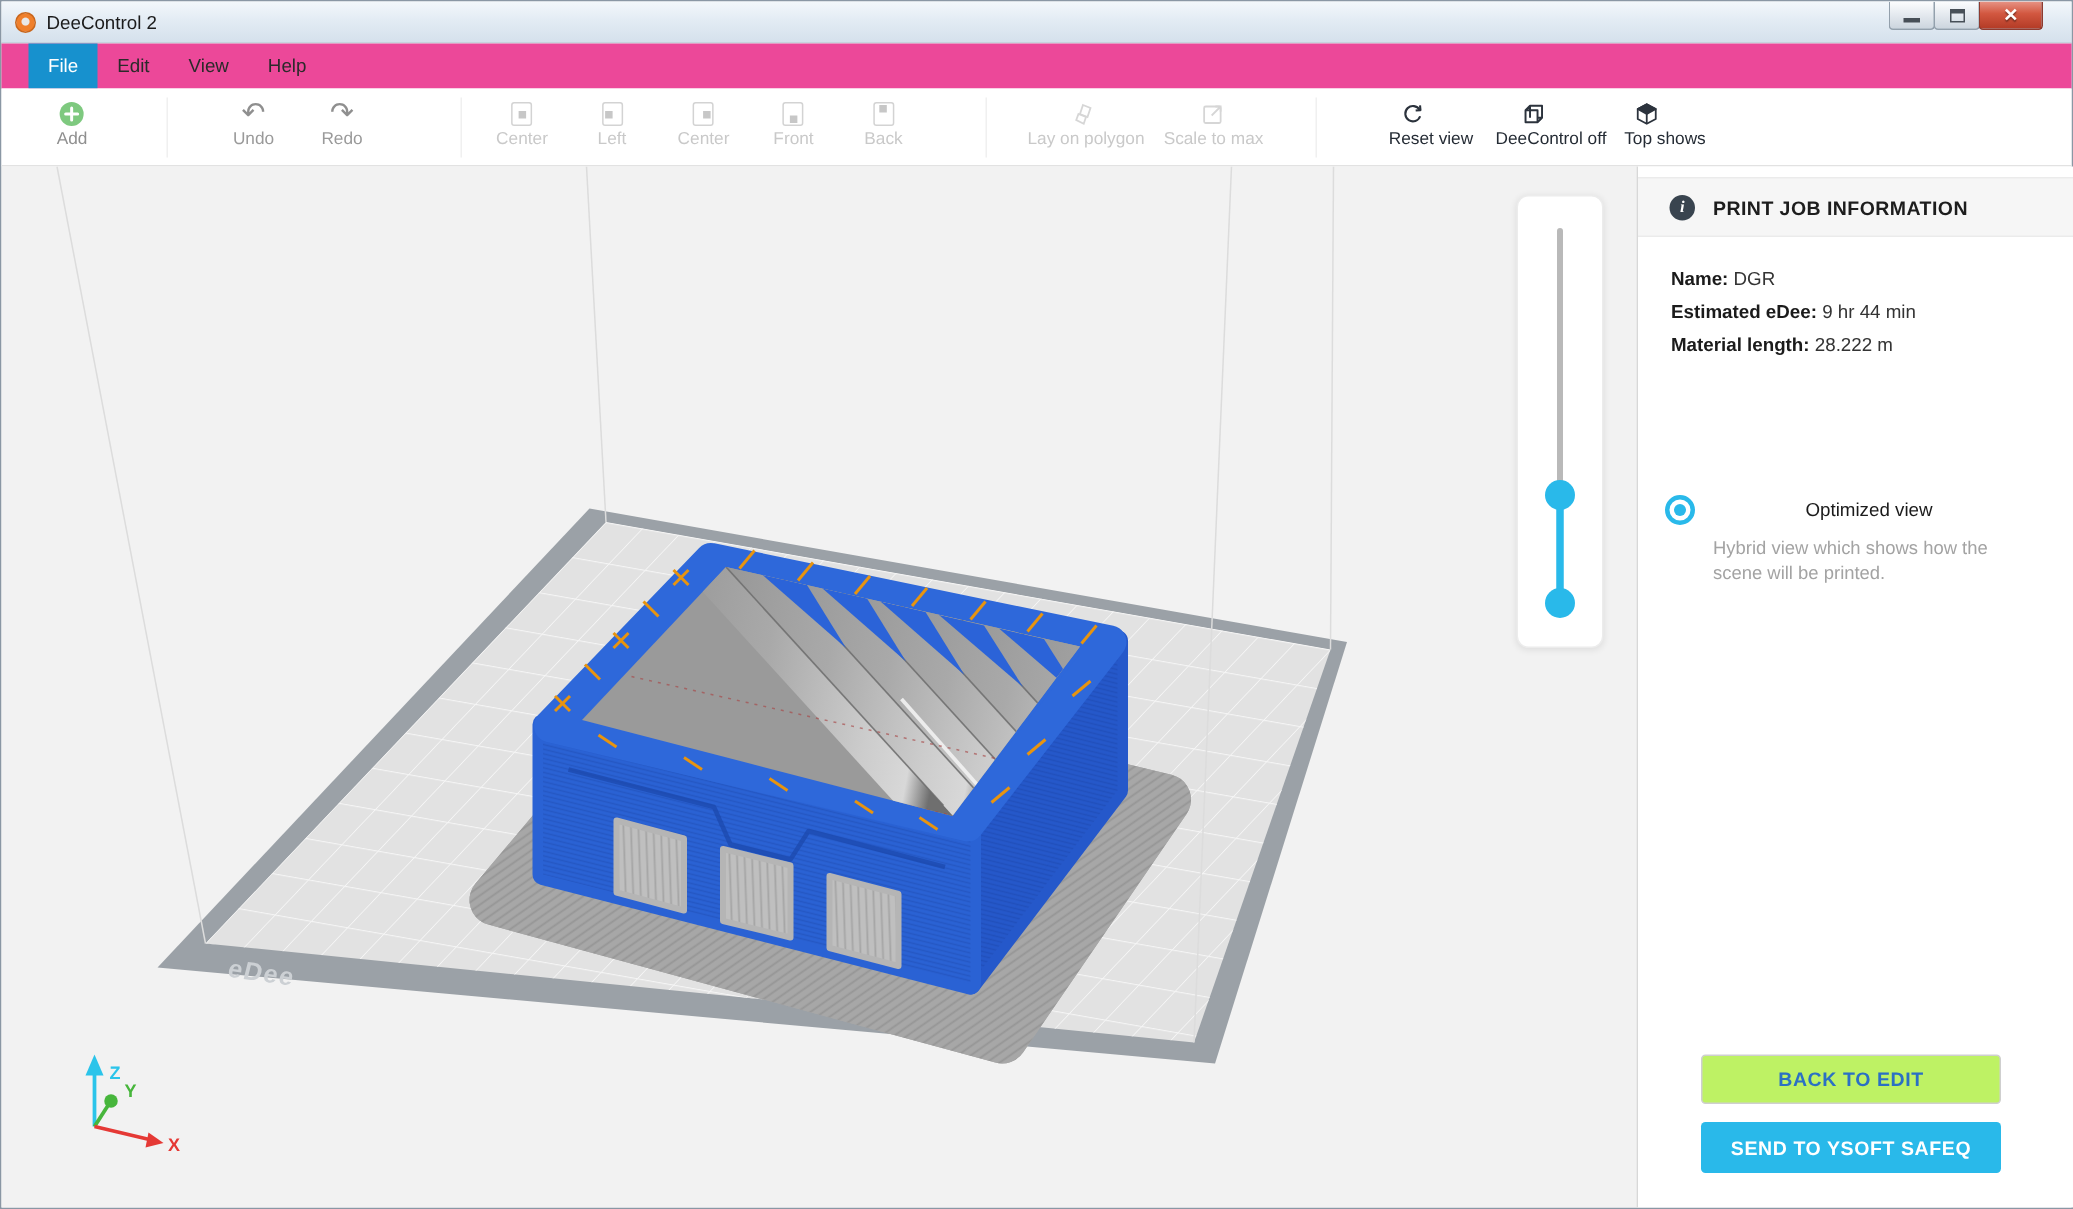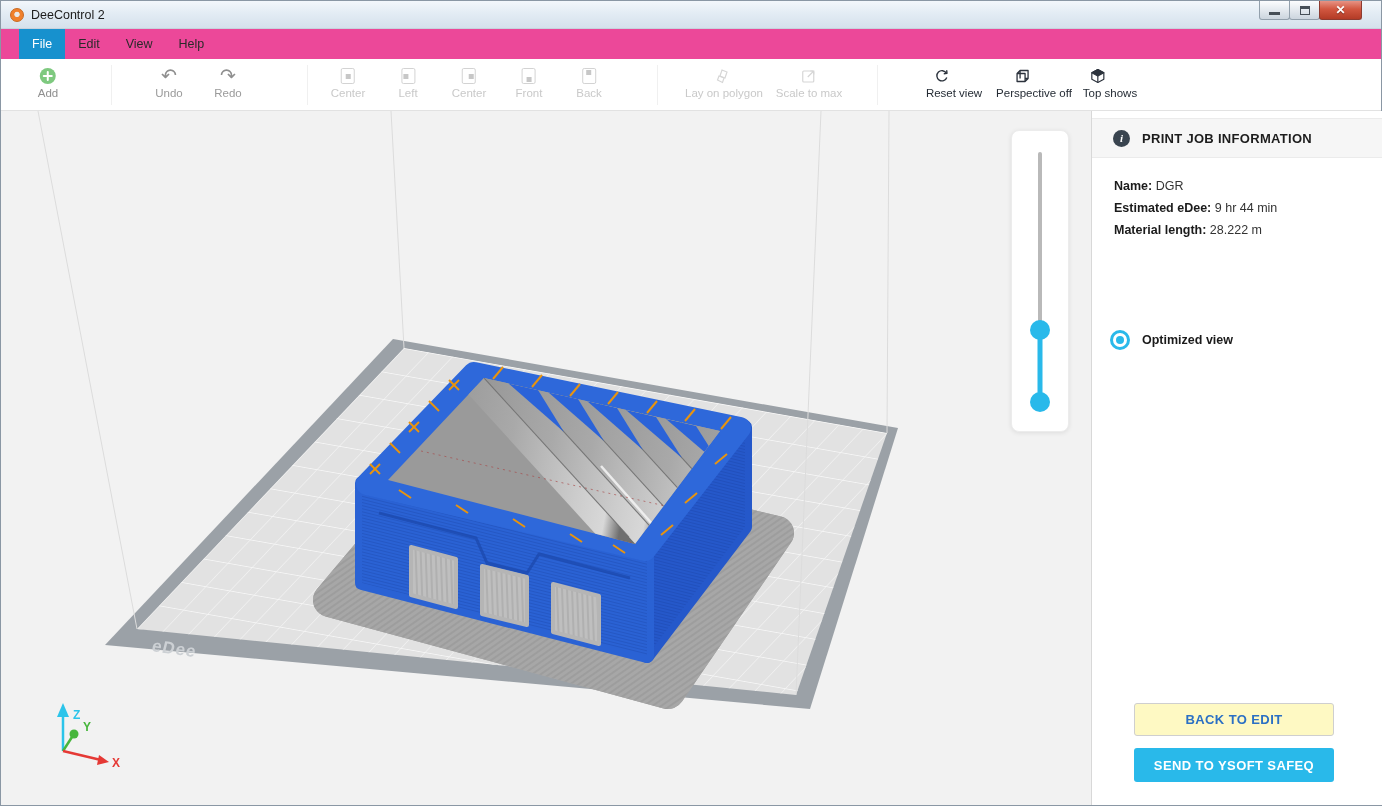--- a/index.html
+++ b/index.html
@@ -84,28 +84,28 @@
   .pj-row { line-height:22px; }
   .pj-label { font-weight:bold; color:#1b1b1b; }
   .opt { position:absolute; left:18px; right:18px; }
   .opt.o1 { top:219px; } .opt.o2 { top:296px; }
   .radio { position:absolute; left:0; top:0; width:20px; height:20px; border-radius:50%;
     background:#fff; cursor:pointer; }
   .radio.sel { border:3px solid #29b9ea; }
   .radio.sel::after { content:""; position:absolute; left:3px; top:3px; width:8px; height:8px;
     border-radius:50%; background:#29b9ea; }
   .radio.unsel { border:2px solid #c9c9c9; }
-  .opt-label { margin-left:32px; font-size:12.5px; font-weight:bold; color:#1b1b1b;
-    line-height:20px; }
+  .opt-label { margin-left:17px; font-size:12.5px; font-weight:normal; color:#1b1b1b;
+    line-height:20px;text-align:center; }
   .opt-desc { margin-left:32px; margin-top:7px; font-size:12.3px; color:#a3a3a3;
     line-height:17px; width:196px; }
   .btn { position:absolute; left:42px; width:200px; display:flex; align-items:center;
     justify-content:center; font-family:"Liberation Sans",sans-serif; font-weight:bold;
     font-size:13px; letter-spacing:.4px; border-radius:3px; cursor:pointer; }
-  .btn-back { top:592px; height:33px; background:#fef9c3; border:1px solid #cfcfcf; color:#2b70c4; }
+  .btn-back { top:592px; height:33px; background:#bef264; border:1px solid #cfcfcf; color:#2b70c4; }
   .btn-send { top:637px; height:34px; background:#29b9ea; border:none; color:#fff; }
 </style>
 </head>
 <body>
 
 <div class="window">
 
   <div class="titlebar">
     <span class="app-icon"></span>
     <span class="window-title">DeeControl 2</span>
@@ -222,21 +222,21 @@
           </svg>
       </span>
       <span class="tlabel">Reset view</span>
     </div>
     <div class="tool dark" style="left:1021px">
       <span class="ticon">
         <svg width="18" height="18" viewBox="0 0 18 18" fill="none" stroke="#2c333d" stroke-width="1.3" stroke-linejoin="round">
             <path d="M4 6.5h8v8H4zM4 6.5l3-3h8v8l-3 3M7 3.5v8M15 11.5h-3"></path>
           </svg>
       </span>
-      <span class="tlabel">Perspective off</span>
+      <span class="tlabel">DeeControl off</span>
     </div>
     <div class="tool dark" style="left:1097px">
       <span class="ticon">
         <svg width="18" height="18" viewBox="0 0 18 18" fill="none" stroke="#2c333d" stroke-width="1.2" stroke-linejoin="round">
             <path d="M9 2.5l6 3.2v6.6L9 15.5l-6-3.2V5.7z"></path>
             <path d="M9 2.5l6 3.2L9 9 3 5.7z" fill="#2c333d"></path>
             <path d="M9 9v6.5"></path>
           </svg>
       </span>
       <span class="tlabel">Top shows</span>
@@ -413,20 +413,21 @@
       <div class="pj-row">
         <span class="pj-label">Material length:</span>
         <span class="pj-value">28.222 m</span>
       </div>
     </div>
 
 
     <div class="opt o1">
       <span class="radio sel"></span>
       <div class="opt-label">Optimized view</div>
+      <div class="opt-desc">Hybrid view which shows how the scene will be printed.</div>
     </div>
 
 
     <button class="btn btn-back">BACK TO EDIT</button>
     <button class="btn btn-send">SEND TO YSOFT SAFEQ</button>
   </div>
 
 </div>
 
 </body></html>

